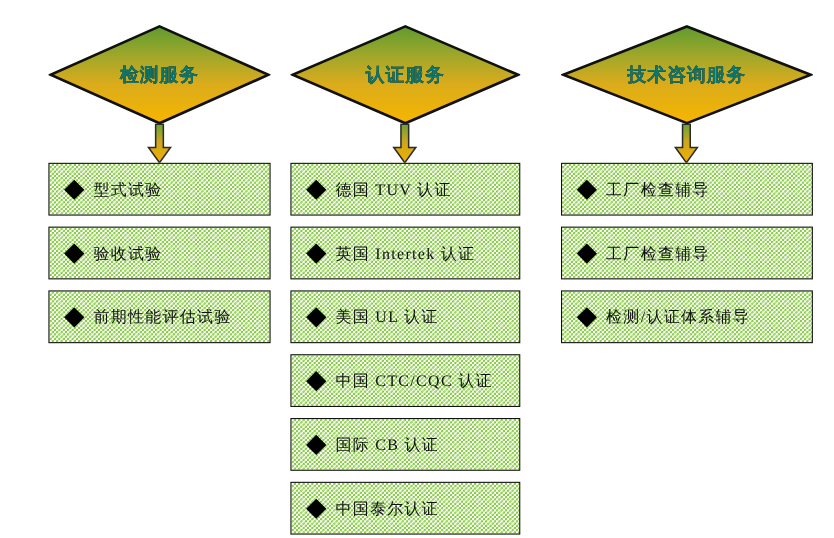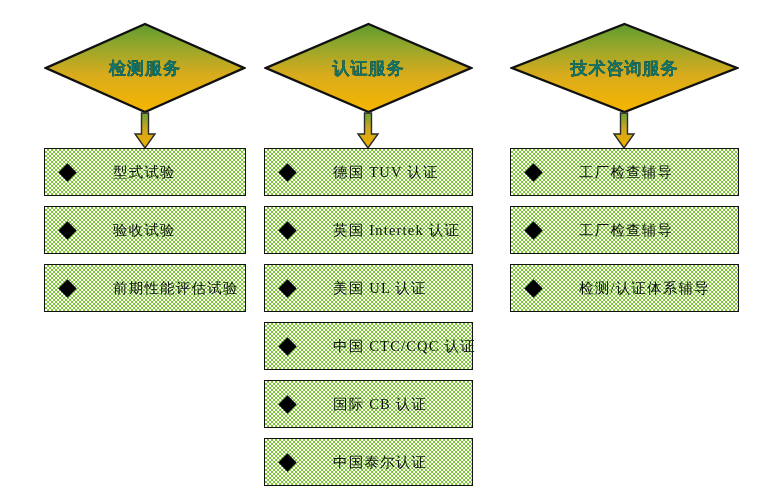--- a/index.html
+++ b/index.html
@@ -106,21 +106,20 @@
     background: #000000;
     transform: rotate(45deg);
     margin-right: 11px;
   }
   .item-label {
     font-size: 14.5px;
     color: #111111;
     white-space: nowrap;
     letter-spacing: 1.2px;
     font-family: "Liberation Serif", "DejaVu Serif", serif;
-    padding-left: 28px;
   }
 </style>
 </head>
 <body>
 
 <div id="diagram">
 
   <div class="column col-0">
 
     <div class="diamond-wrap">

